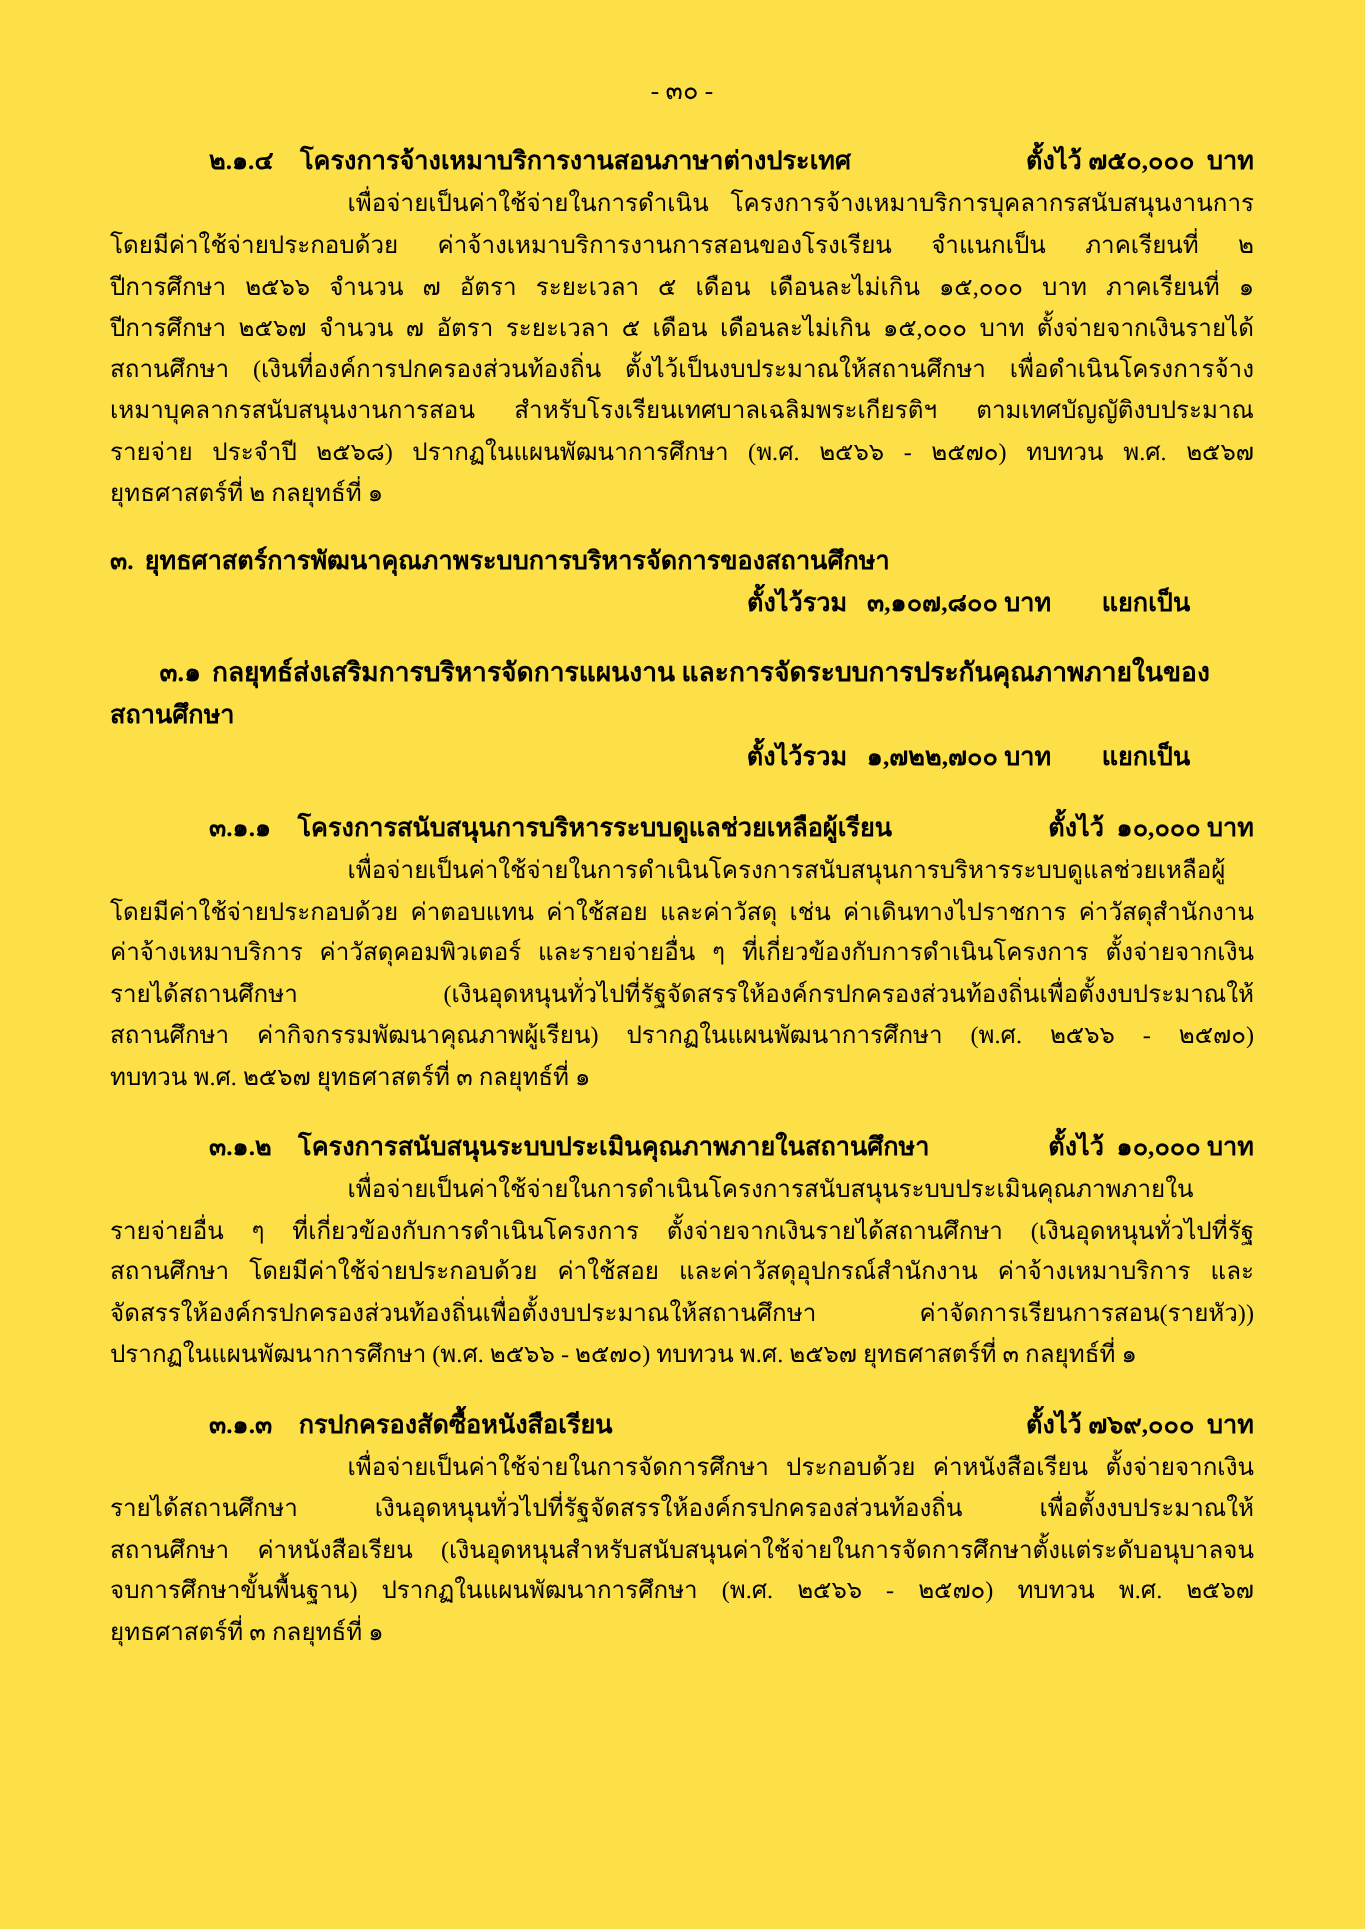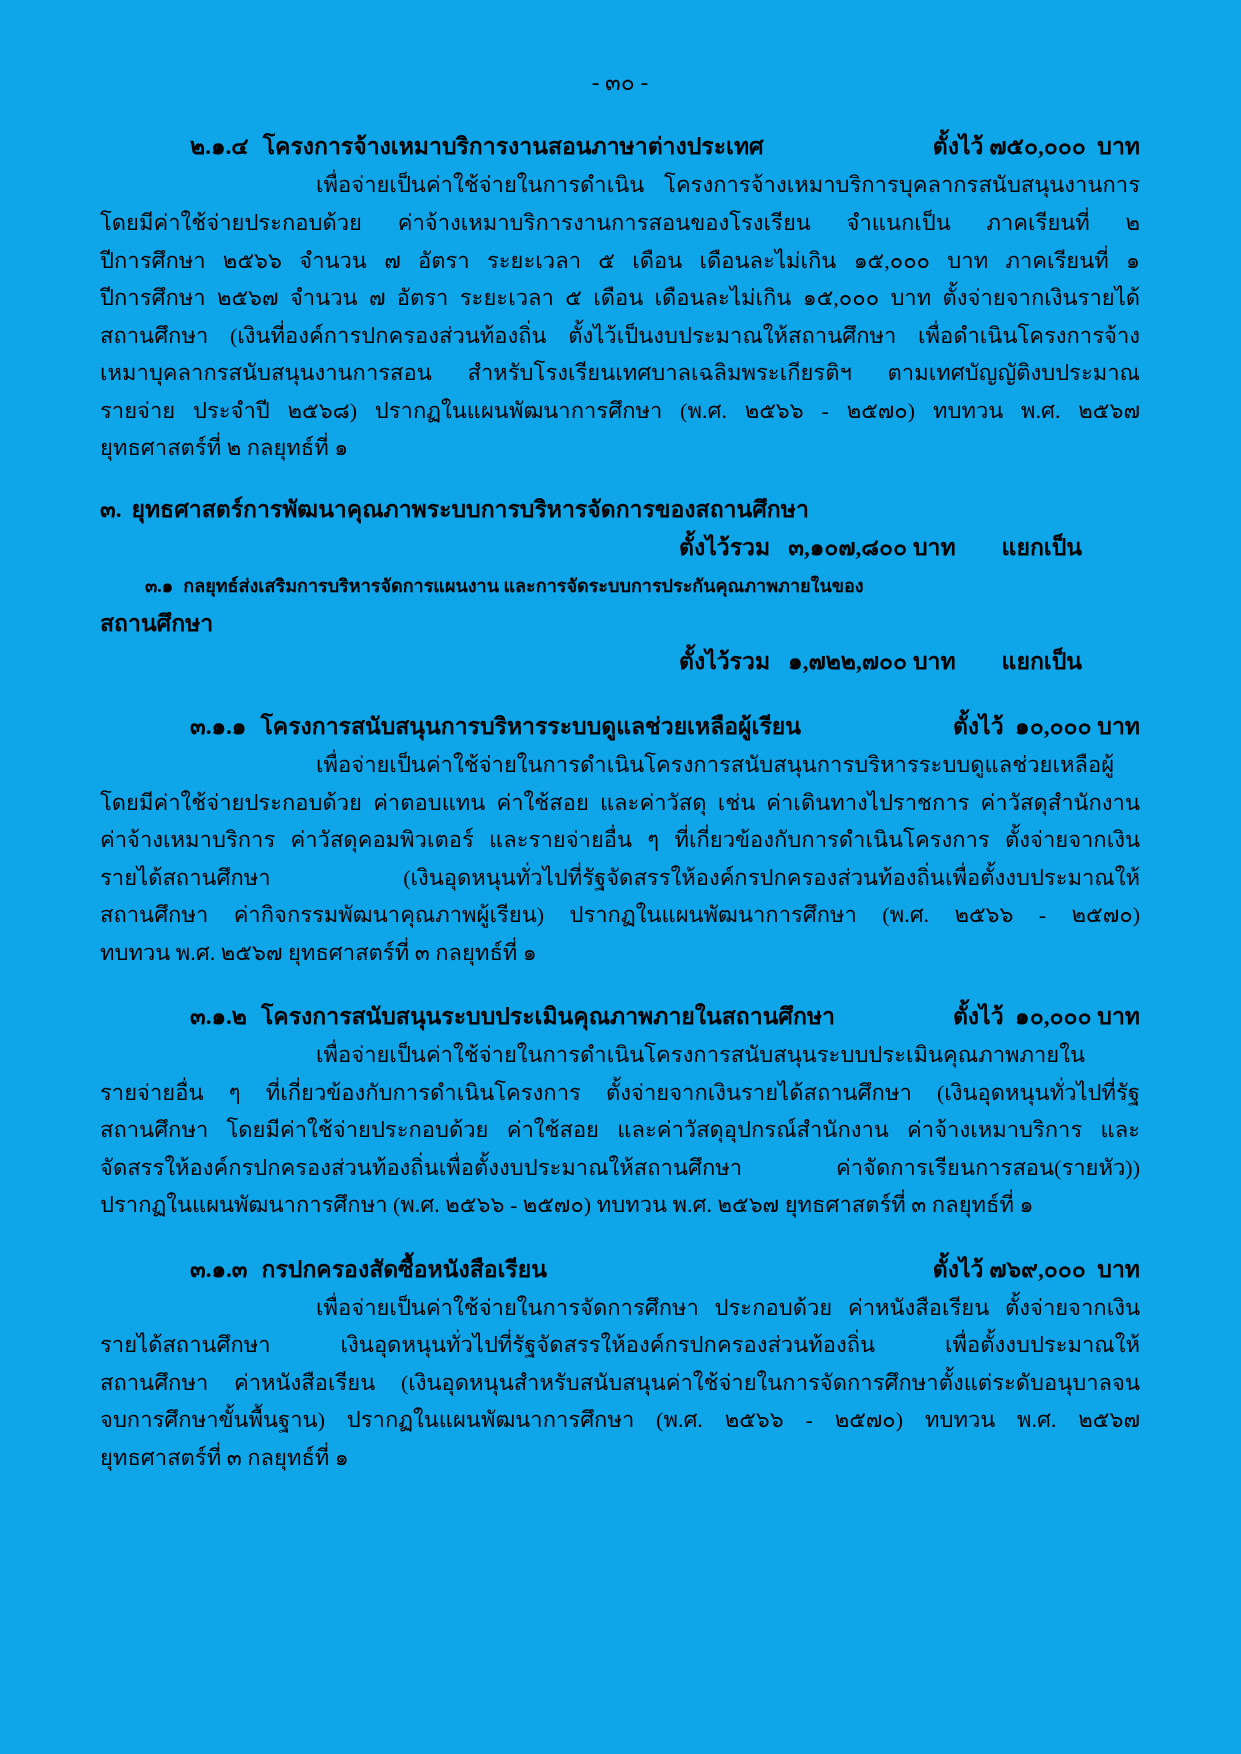--- a/index.html
+++ b/index.html
@@ -1,21 +1,21 @@
 <!DOCTYPE html>
 <html lang="th"><head>
 <meta charset="utf-8">
 <style>
   html, body { margin: 0; padding: 0; background: #e8e8e8; }
   .page {
     position: relative;
     width: 1241px;
     height: 1754px;
     margin: 0 auto;
-    background: #0ea5e9;
+    background: #fde047;
     color: #000000;
     font-family: "Liberation Serif", serif;
     box-sizing: border-box;
     padding: 68px 101px 0 100px;
     overflow: hidden;
   }
   .page-number {
     text-align: center;
     font-size: 23px;
     line-height: 30px;
@@ -25,21 +25,21 @@
   .sub-heading {
     display: flex;
     align-items: baseline;
     font-weight: bold;
     font-size: 23px;
     line-height: 38px;
     margin-top: 27px;
     text-align: center;
   }
   .sub-heading .h-num   { margin-left: 90px; white-space: pre; }
-  .sub-heading .h-title { margin-left: 14px; }
+  .sub-heading .h-title { margin-left: 24px; }
   .sub-heading .h-amount{ margin-left: auto; white-space: pre; }
   
   .para { margin: 0; }
   .line {
     font-size: 22px;
     line-height: 37.5px;
     text-align: justify;
     text-align-last: justify;
     overflow: hidden;
     max-height: 38px;
@@ -52,22 +52,23 @@
     font-size: 23px;
     line-height: 38px;
     margin-top: 24px;
     display: flex;
   }
   .strategy-heading .h-num { white-space: pre; }
   .strategy-heading .h-title { margin-left: 10px; }
   
   .substrategy-line1 {
     font-weight: bold;
-    font-size: 18px;
+    font-size: 24px;
     line-height: 38px;
+    margin-top: 26px;
     display: flex;
   }
   .substrategy-line1 .h-num { margin-left: 45px; white-space: pre; }
   .substrategy-line1 .h-title { margin-left: 10px; }
   .substrategy-line2 {
     font-weight: bold;
     font-size: 23px;
     line-height: 38px;
   }
   

